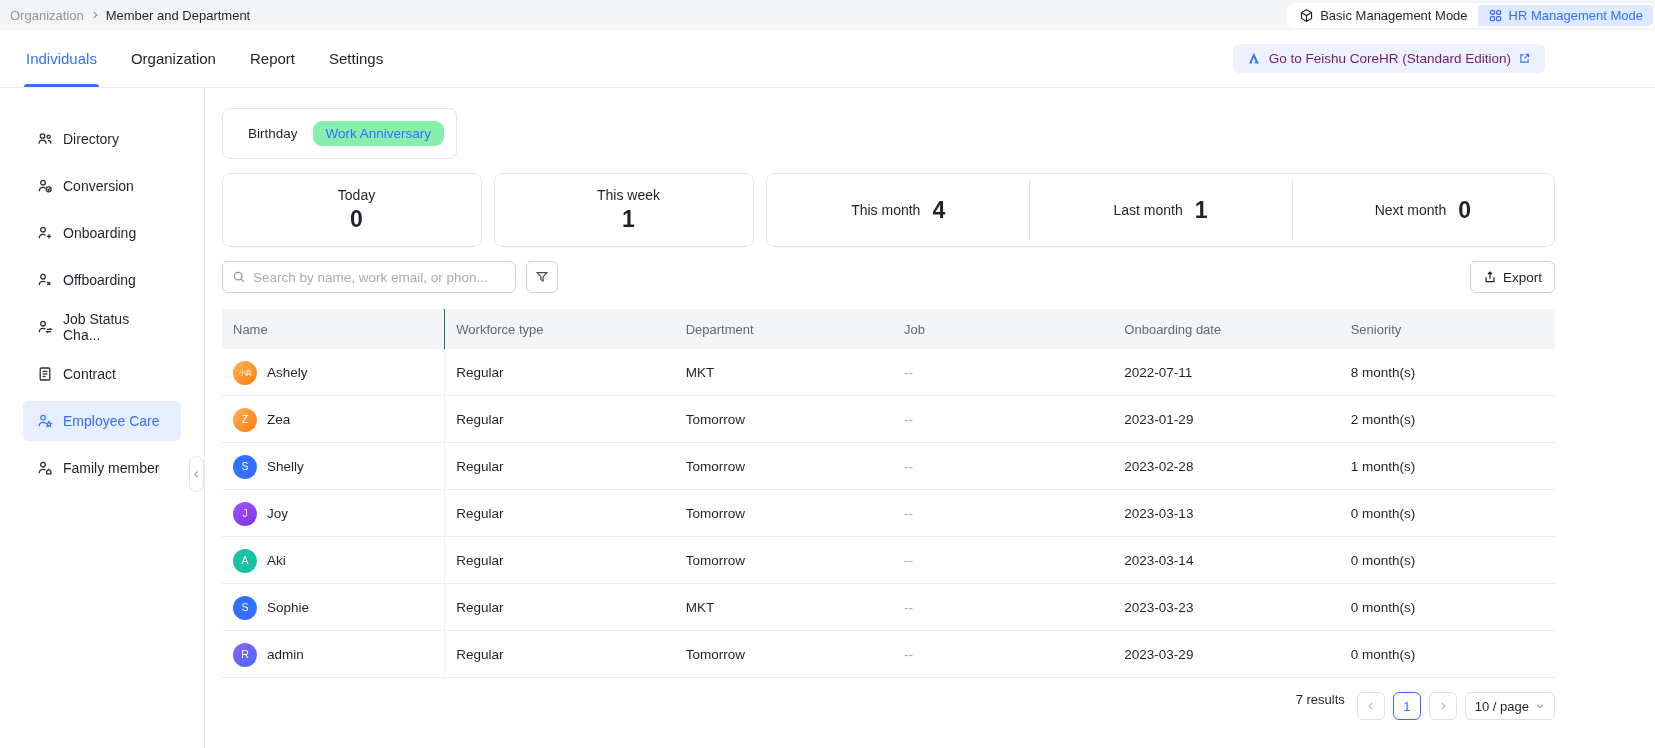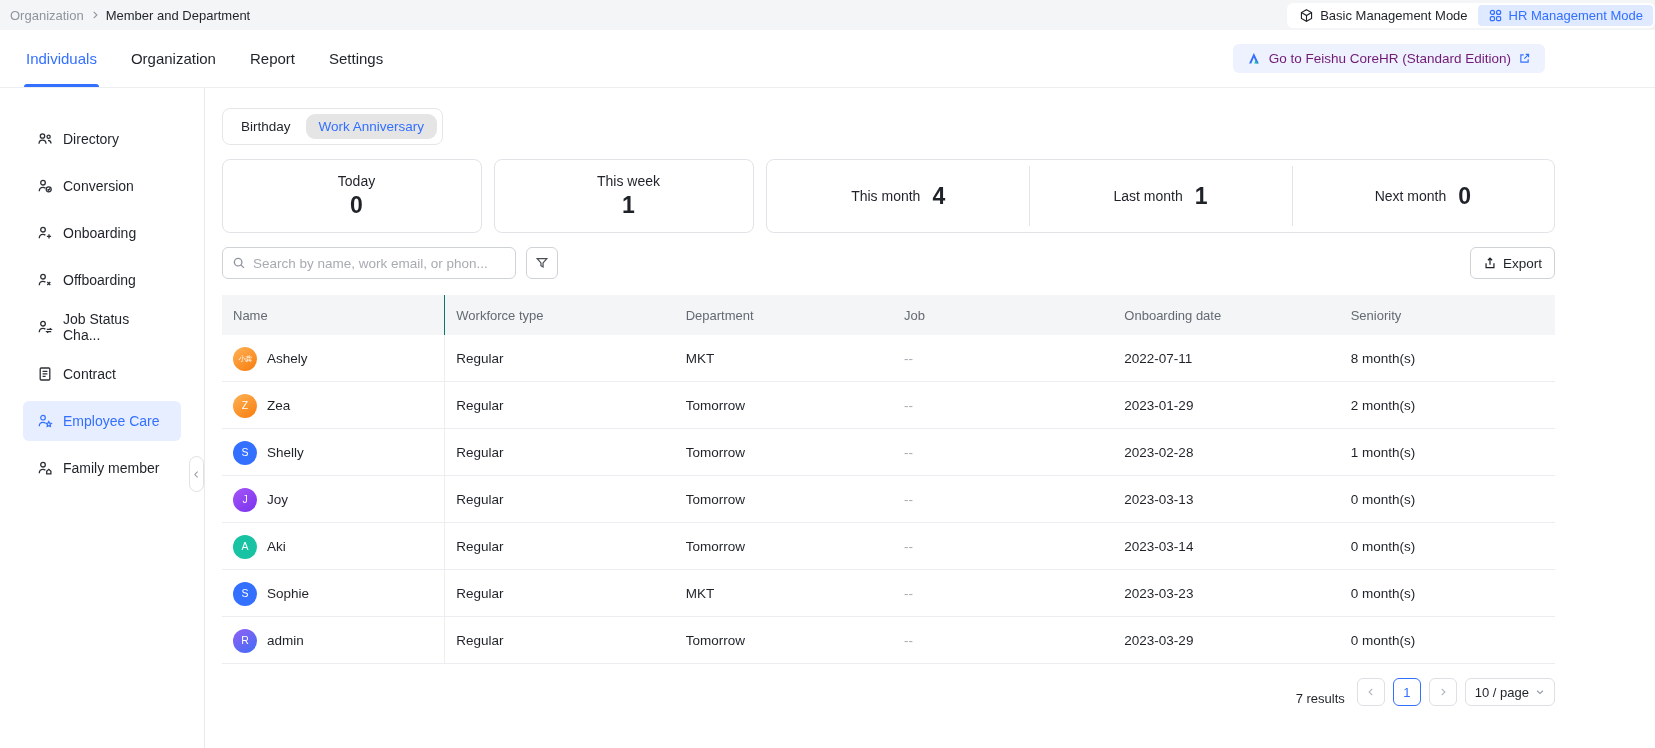--- a/index.html
+++ b/index.html
@@ -60,24 +60,24 @@
     position:absolute; left:189px; top:368px; width:15px; height:36px;
     background:#fff; border:1px solid #dfe1e4; border-radius:8px;
     display:flex; align-items:center; justify-content:center; color:#8f959e; cursor:pointer; z-index:2;
   }
 
   .content { flex:1; padding:20px 100px 0 17px; }
 
   
   .view-toggle {
     display:inline-flex; border:1px solid #e5e6e8; border-radius:8px;
-    padding:5px; gap:2px; background:#fff; margin-bottom:14px;
+    padding:12px; gap:2px; background:#fff; margin-bottom:14px;
   }
   .vt-opt { font-size:13.5px; padding:5px 13px; border-radius:6px; color:#1f2329; cursor:pointer; white-space:nowrap; }
-  .vt-opt.active { background:#e5e5e5; color:#3370ff;border-radius:9px; }
+  .vt-opt.active { background:#86efac; color:#3370ff;border-radius:9px; }
 
   
   .stat-row { display:flex; gap:12px; margin-bottom:14px; }
   .stat-card {
     border:1px solid #e2e4e7; border-radius:8px; background:#fff; height:74px;
     display:flex; flex-direction:column; align-items:center; justify-content:center; gap:3px;
   }
   .stat-card.small { width:260px; flex-shrink:0;padding-left:9px; }
   .stat-card.wide { flex:1; flex-direction:row; gap:0; align-items:stretch; }
   .stat-seg { flex:1; display:flex; flex-direction:row; align-items:center; justify-content:center; gap:12px; position:relative; }
@@ -116,21 +116,21 @@
   .td.dim { color:#a8abb2; }
   .td.name-cell { display:flex; align-items:center; gap:10px; border-right:1px solid #eceef0; height:47px; }
   .avatar {
     width:24px; height:24px; border-radius:50%; flex-shrink:0;
     display:flex; align-items:center; justify-content:center; color:#fff;
   }
   .avatar i { font-style:normal; font-size:10.5px; line-height:1; transform:translateY(-0.5px); }
   .avatar i.cjk { font-size:7px; letter-spacing:-0.5px; }
 
   
-  .pager { display:flex; align-items:flex-end; justify-content:flex-end; gap:8px; margin-top:14px; }
+  .pager { display:flex; align-items:flex-start; justify-content:flex-end; gap:8px; margin-top:14px; }
   .results { font-size:13px; color:#1f2329; margin-right:4px; }
   .pg-btn {
     min-width:28px; height:28px; border:1px solid #dee0e3; border-radius:6px; background:#fff;
     display:flex; align-items:center; justify-content:center; color:#b0b5bb; cursor:pointer; font-size:13px;
   }
   .pg-btn.current { border-color:#3370ff; color:#3370ff; }
   .pg-size { padding:0 9px; gap:6px; color:#1f2329; }
 </style>
 </head>
 <body>

